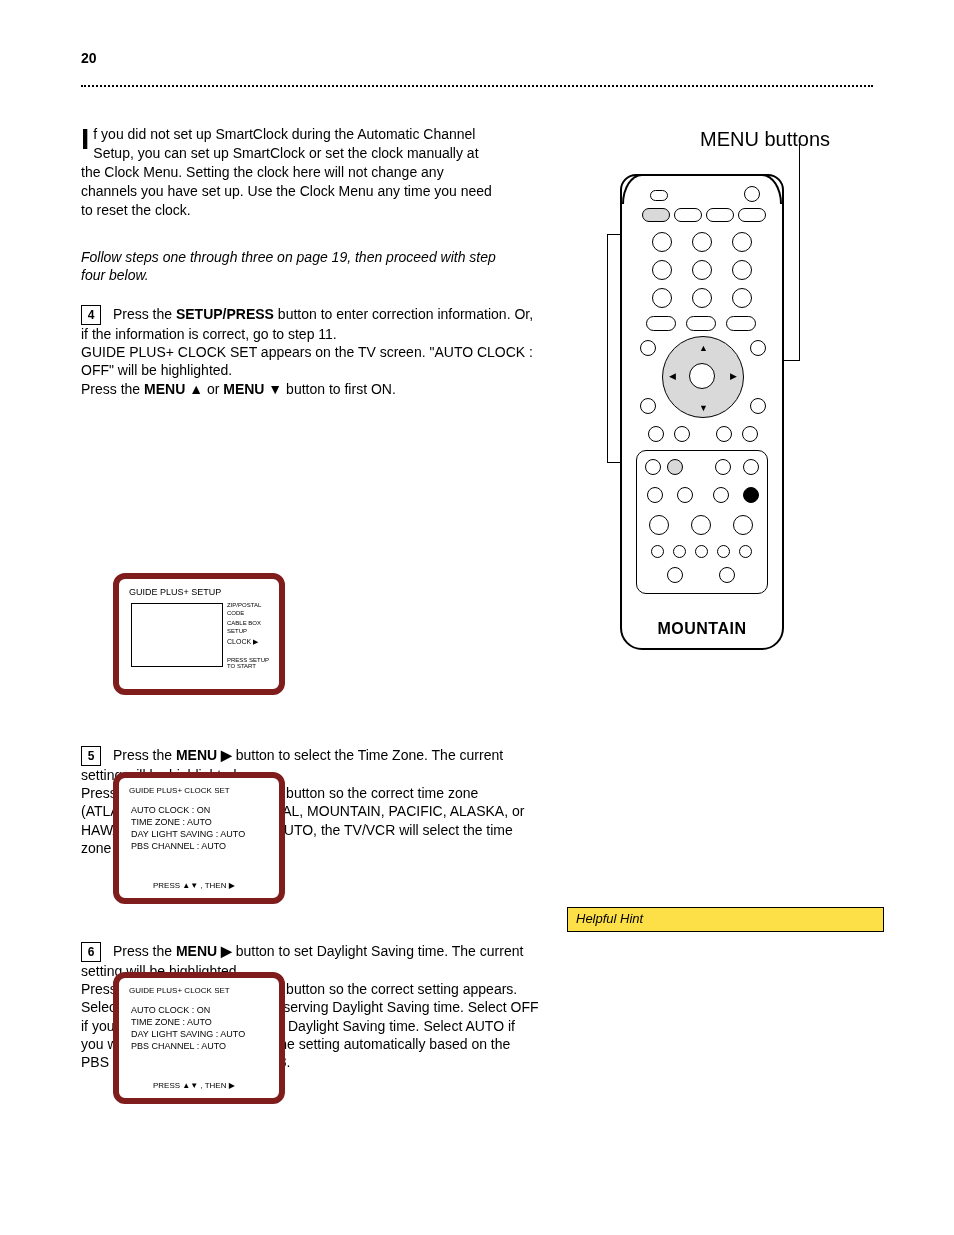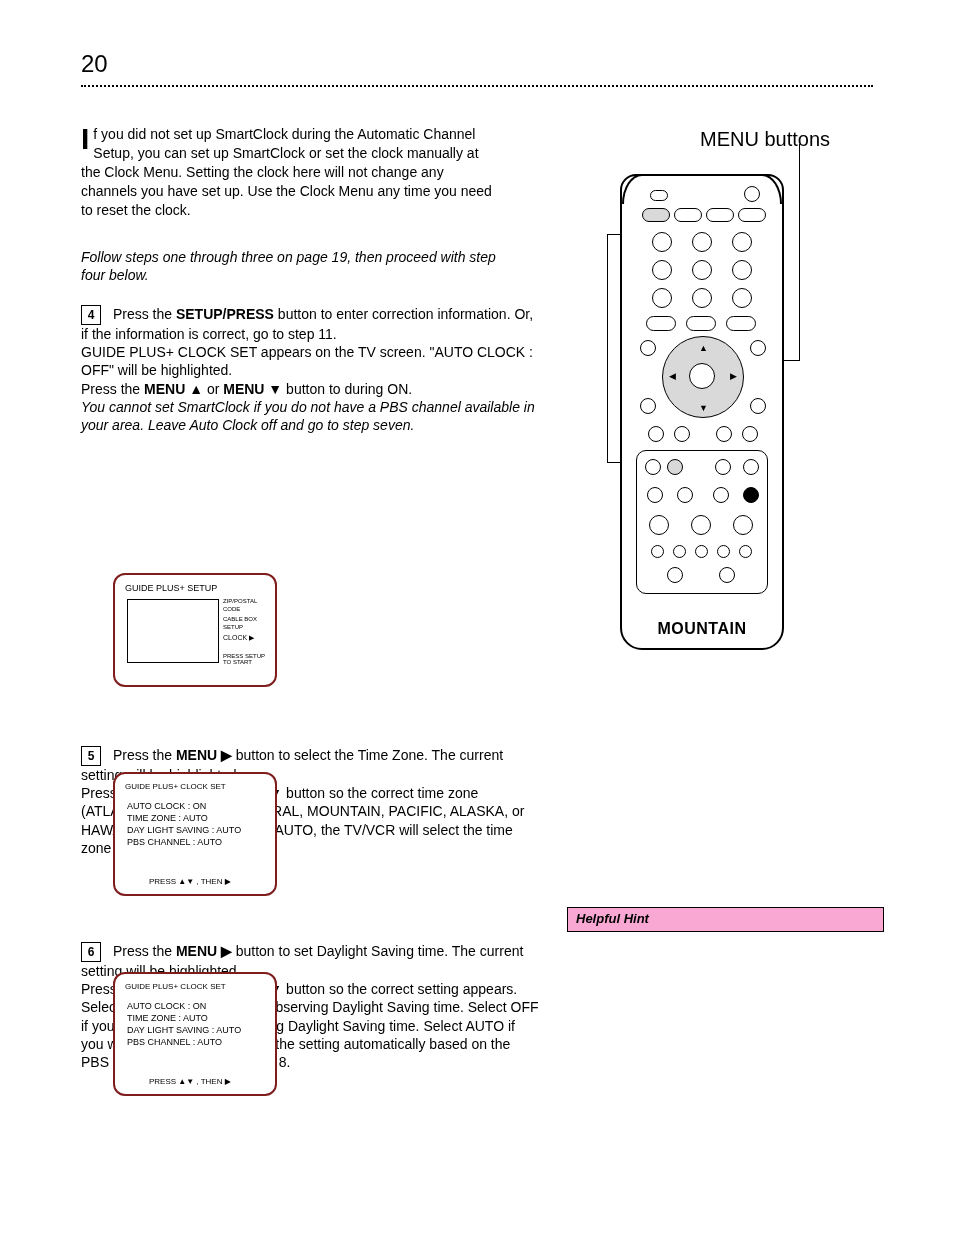--- a/index.html
+++ b/index.html
@@ -1,31 +1,31 @@
 <!DOCTYPE html>
 <html><head>
 <meta charset="utf-8">
 <style>
   html,body{margin:0;padding:0;background:#fff;font-family:Arial,Helvetica,sans-serif;color:#000}
   .page{position:relative;width:954px;height:1235px;margin:0 auto}
   .dotrule{position:absolute;left:81px;right:81px;top:85px;border-top:2px dotted #000}
-  .page-num{position:absolute;left:81px;top:50px;font-size:24px;font-weight:normal}
+  .page-num{position:absolute;left:81px;top:50px;font-size:14px;font-weight:bold}
   .page-title{position:absolute;left:115px;top:50px;font-size:20px;font-weight:bold}
   .intro{position:absolute;left:81px;top:125px;width:420px;font-size:14px;line-height:1.35}
   .intro .big{font-size:30px;font-weight:bold;float:left;line-height:0.9;margin-right:4px}
   .follow{position:absolute;left:81px;width:420px;font-size:14px;line-height:1.3;font-style:italic}
   .stepnum{display:inline-block;width:18px;height:18px;border:1px solid #000;text-align:center;line-height:18px;font-size:12px;margin-right:8px;font-style:normal;font-weight:bold}
   .step{position:absolute;left:81px;width:480px;font-size:14px;line-height:1.3}
   .step .body{display:inline}
-  .tvbox{position:absolute;border:2px solid #7f1d1d;border-radius:12px;background:#fff}
+  .tvbox{position:absolute;border:6px solid #7f1d1d;border-radius:12px;background:#fff}
   .tvbox.small{left:113px;width:160px;height:110px}
   .tvlabel{position:absolute;font-size:9px}
   .tvmenu{position:absolute;font-size:9px;line-height:1.35}
   .tip{position:absolute;left:567px;top:907px;width:315px;border:1px solid #000;font-size:13px;line-height:1.3}
-  .tip .hdr{background:#f9a8d4;padding:3px 8px;font-style:italic;font-weight:bold}
+  .tip .hdr{background:#fde047;padding:3px 8px;font-style:italic;font-weight:normal}
   .tip .bd{padding:6px 8px}
   
   .remote{position:absolute;left:620px;top:174px;width:160px;height:472px;border:2px solid #000;border-radius:16px 16px 22px 22px;background:#fff}
   .remote .top{position:absolute;left:0;right:0;top:-2px;height:28px;border:2px solid #000;border-bottom:none;border-radius:32px 32px 0 0/48px 48px 0 0;background:#fff}
   .rb{position:absolute;border:1.5px solid #000;border-radius:50%;background:#fff}
   .ov{border-radius:10px}
   .rectpanel{position:absolute;border:1.5px solid #000;border-radius:10px}
   .bigc{width:18px;height:18px}
   .medc{width:14px;height:14px}
   .smc{width:11px;height:11px}
@@ -52,23 +52,22 @@
   <div class="follow" style="top:248px">
     <span>Follow steps one through three on page 19, then proceed with step four below.</span>
   </div>
 
   <div class="step" style="top:305px;width:460px">
     <span class="stepnum">4</span>
     <span class="body">
       <span>Press the </span><b>SETUP/PRESS</b><span style="white-space:pre-line"> button to enter correction information. Or, if the information is correct, go to step 11.
 GUIDE PLUS+ CLOCK SET appears on the TV screen. "AUTO CLOCK : OFF" will be highlighted.</span>
       <br>
-      <span>Press the </span><b>MENU ▲</b><span> or </span><b>MENU ▼</b><span> button to during ON.</span>
-      <br>
-      <i>You cannot set SmartClock if you do not have a PBS channel available in your area. Leave Auto Clock off and go to step seven.</i>
+      <span>Press the </span><b>MENU ▲</b><span> or </span><b>MENU ▼</b><span> button to first ON.</span>
+      <br>
     </span>
   </div>
 
   <div class="tvbox small" style="top:573px">
     <div class="tvlabel" style="left:10px;top:8px">GUIDE PLUS+  SETUP</div>
     <div style="position:absolute;left:12px;top:24px;width:90px;height:62px;border:1.5px solid #000"></div>
     <div class="tvmenu" style="left:108px;top:22px;width:44px">
       <div style="font-size:6px">ZIP/POSTAL CODE</div>
       <div style="font-size:6px;margin-top:2px">CABLE BOX SETUP</div>
       <div style="font-size:7px;margin-top:2px"><span>CLOCK</span> <span>▶</span></div>

